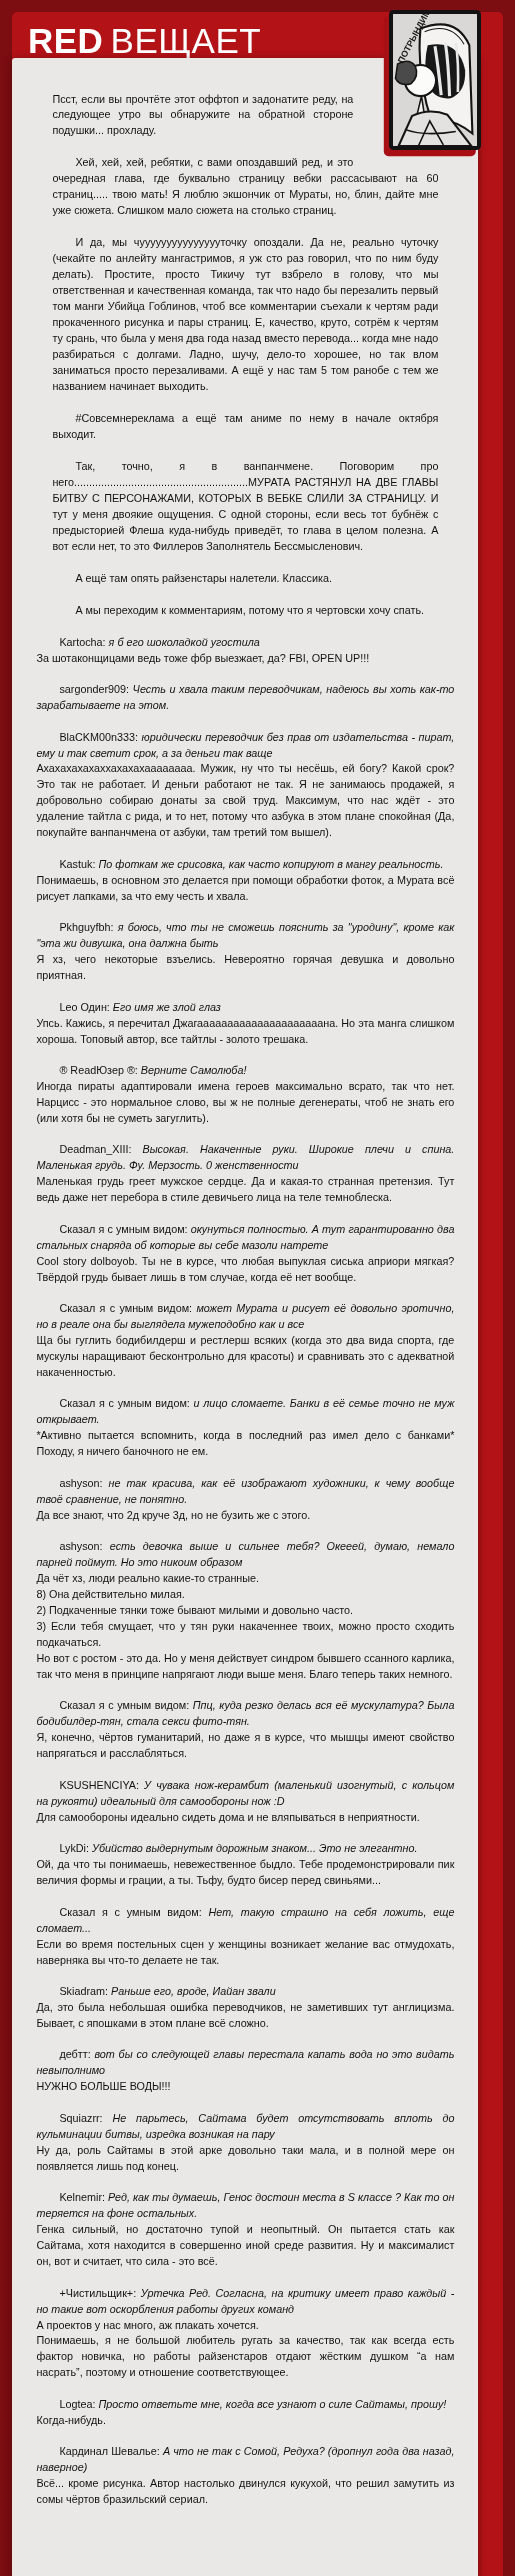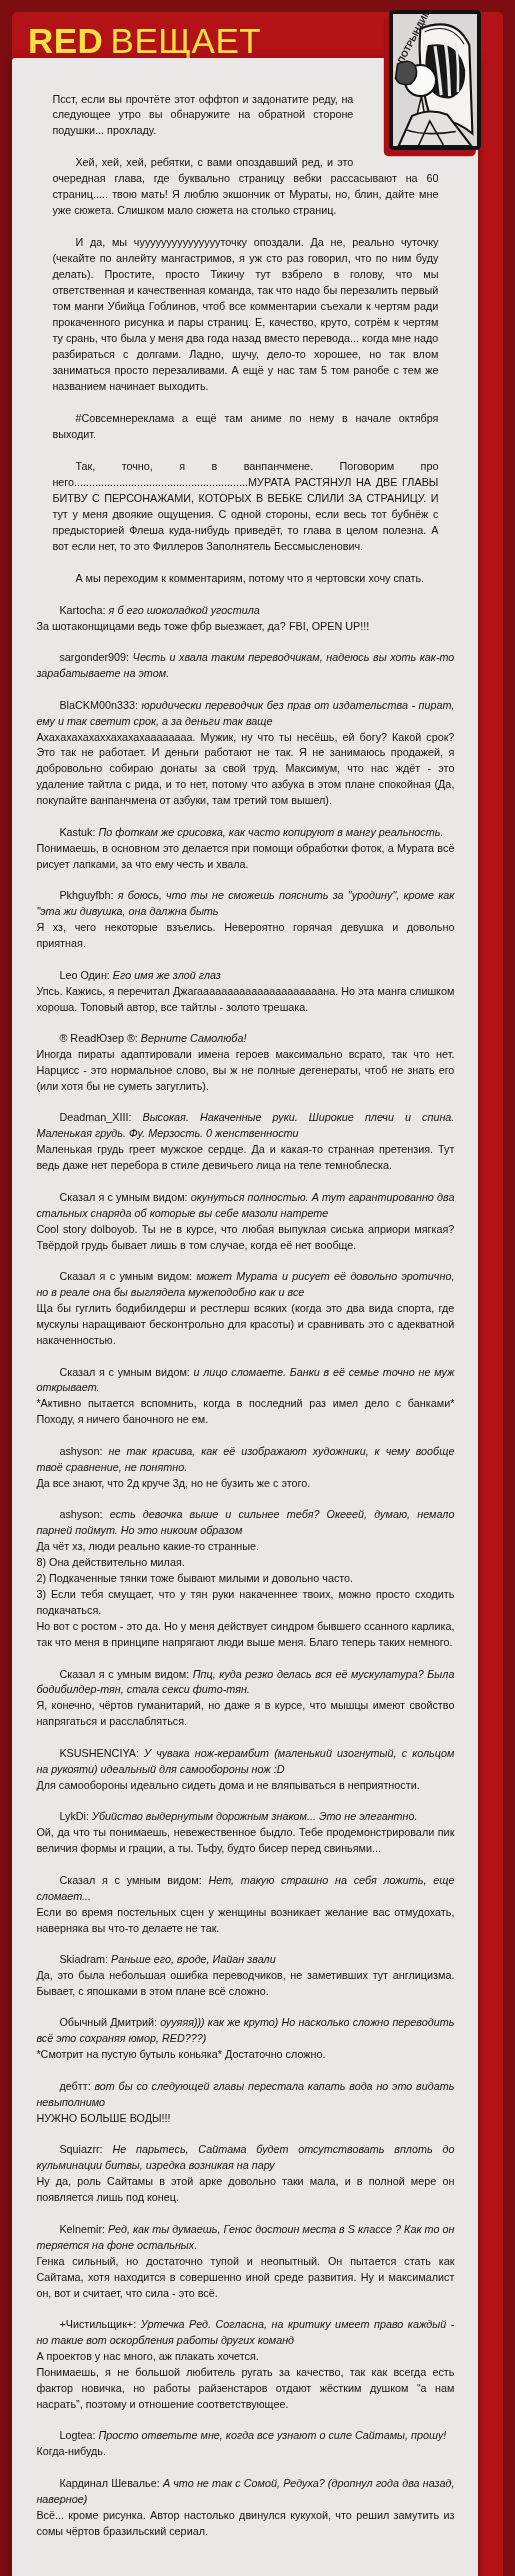--- a/index.html
+++ b/index.html
@@ -6,21 +6,21 @@
   body{
     width:515px;height:2736px;position:relative;overflow:hidden;
     background:#7c0d11;
     font-family:"Liberation Sans", sans-serif;
   }
   .page{
     position:absolute;top:12.4px;left:12.4px;right:12.4px;bottom:12.4px;
     background:#b31217;border-radius:5.2px;
   }
   .brand{
-    position:absolute;top:23px;left:28px;color:#fde047;
+    position:absolute;top:23px;left:28px;color:#ffffff;
     font-size:35px;line-height:1;letter-spacing:0.5px;white-space:nowrap;
   }
   .brand .b{font-weight:900;}
   .brand .l{font-weight:300;margin-left:7.2px;}
   .sheet{
     position:absolute;top:58px;left:12.4px;width:466px;height:2535px;
     background:#e9e8e6;border-radius:3.1px;overflow:hidden;
     box-shadow:0 2.6px 8.2px rgba(40,0,0,.5);
     padding:17.5px 24px;box-sizing:border-box;
     color:#121212;font-size:10.8px;line-height:1.48;text-align:justify;
@@ -75,20 +75,21 @@
 </div>
 
 <div class="sheet">
   <div class="panel-spacer"></div>
   <div>
       <p class="para first">Псст, если вы прочтёте этот оффтоп и задонатите реду, на следующее утро вы обнаружите на обратной стороне подушки... прохладу.</p>
       <p class="para">Хей, хей, хей, ребятки, с вами опоздавший ред, и это очередная глава, где буквально страницу вебки рассасывают на 60 страниц..... твою мать! Я люблю экшончик от Мураты, но, блин, дайте мне уже сюжета. Слишком мало сюжета на столько страниц.</p>
       <p class="para">И да, мы чуууууууууууууууточку опоздали. Да не, реально чуточку (чекайте по анлейту мангастримов, я уж сто раз говорил, что по ним буду делать). Простите, просто Тикичу тут взбрело в голову, что мы ответственная и качественная команда, так что надо бы перезалить первый том манги Убийца Гоблинов, чтоб все комментарии съехали к чертям ради прокаченного рисунка и пары страниц. Е, качество, круто, сотрём к чертям ту срань, что была у меня два года назад вместо перевода... когда мне надо разбираться с долгами. Ладно, шучу, дело-то хорошее, но так влом заниматься просто перезаливами. А ещё у нас там 5 том ранобе с тем же названием начинает выходить.</p>
       <p class="para">#Совсемнереклама а ещё там аниме по нему в начале октября выходит.</p>
       <p class="para">Так, точно, я в ванпанчмене. Поговорим про него..........................................................МУРАТА РАСТЯНУЛ НА ДВЕ ГЛАВЫ БИТВУ С ПЕРСОНАЖАМИ, КОТОРЫХ В ВЕБКЕ СЛИЛИ ЗА СТРАНИЦУ. И тут у меня двоякие ощущения. С одной стороны, если весь тот бубнёж с предысторией Флеша куда-нибудь приведёт, то глава в целом полезна. А вот если нет, то это Филлеров Заполнятель Бессмысленович.</p>
+      <p class="para">А ещё там опять райзенстары налетели. Классика.</p>
       <p class="para">А мы переходим к комментариям, потому что я чертовски хочу спать.</p>
     </div>
   <div>
       <div class="comment">
         <p class="comment-head"><span class="comment-user">Kartocha: </span><span class="comment-quote">я б его шоколадкой угостила</span></p>
         <p class="reply">За шотаконщицами ведь тоже фбр выезжает, да? FBI, OPEN UP!!!</p>
       </div>
       <div class="comment">
         <p class="comment-head"><span class="comment-user">sargonder909: </span><span class="comment-quote">Честь и хвала таким переводчикам, надеюсь вы хоть как-то зарабатываете на этом.</span></p>
       </div>
@@ -154,24 +155,20 @@
       </div>
       <div class="comment">
         <p class="comment-head"><span class="comment-user">Сказал я с умным видом: </span><span class="comment-quote">Нет, такую страшно на себя ложить, еще сломает...</span></p>
         <p class="reply">Если во время постельных сцен у женщины возникает желание вас отмудохать, наверняка вы что-то делаете не так.</p>
       </div>
       <div class="comment">
         <p class="comment-head"><span class="comment-user">Skiadram: </span><span class="comment-quote">Раньше его, вроде, Иайан звали</span></p>
         <p class="reply">Да, это была небольшая ошибка переводчиков, не заметивших тут англицизма. Бывает, с япошками в этом плане всё сложно.</p>
       </div>
       <div class="comment">
-        <p class="comment-head"><span class="comment-user">Обычный Дмитрий: </span><span class="comment-quote">оууяяя))) как же круто) Но насколько сложно переводить всё это сохраняя юмор, RED???)</span></p>
-        <p class="reply">*Смотрит на пустую бутыль коньяка* Достаточно сложно.</p>
-      </div>
-      <div class="comment">
         <p class="comment-head"><span class="comment-user">дебтт: </span><span class="comment-quote">вот бы со следующей главы перестала капать вода но это видать невыполнимо</span></p>
         <p class="reply">НУЖНО БОЛЬШЕ ВОДЫ!!!</p>
       </div>
       <div class="comment">
         <p class="comment-head"><span class="comment-user">Squiazrr: </span><span class="comment-quote">Не парьтесь, Сайтама будет отсутствовать вплоть до кульминации битвы, изредка возникая на пару</span></p>
         <p class="reply">Ну да, роль Сайтамы в этой арке довольно таки мала, и в полной мере он появляется лишь под конец.</p>
       </div>
       <div class="comment">
         <p class="comment-head"><span class="comment-user">Kelnemir: </span><span class="comment-quote">Ред, как ты думаешь, Генос достоин места в S классе ? Как то он теряется на фоне остальных.</span></p>
         <p class="reply">Генка сильный, но достаточно тупой и неопытный. Он пытается стать как Сайтама, хотя находится в совершенно иной среде развития. Ну и максималист он, вот и считает, что сила - это всё.</p>

